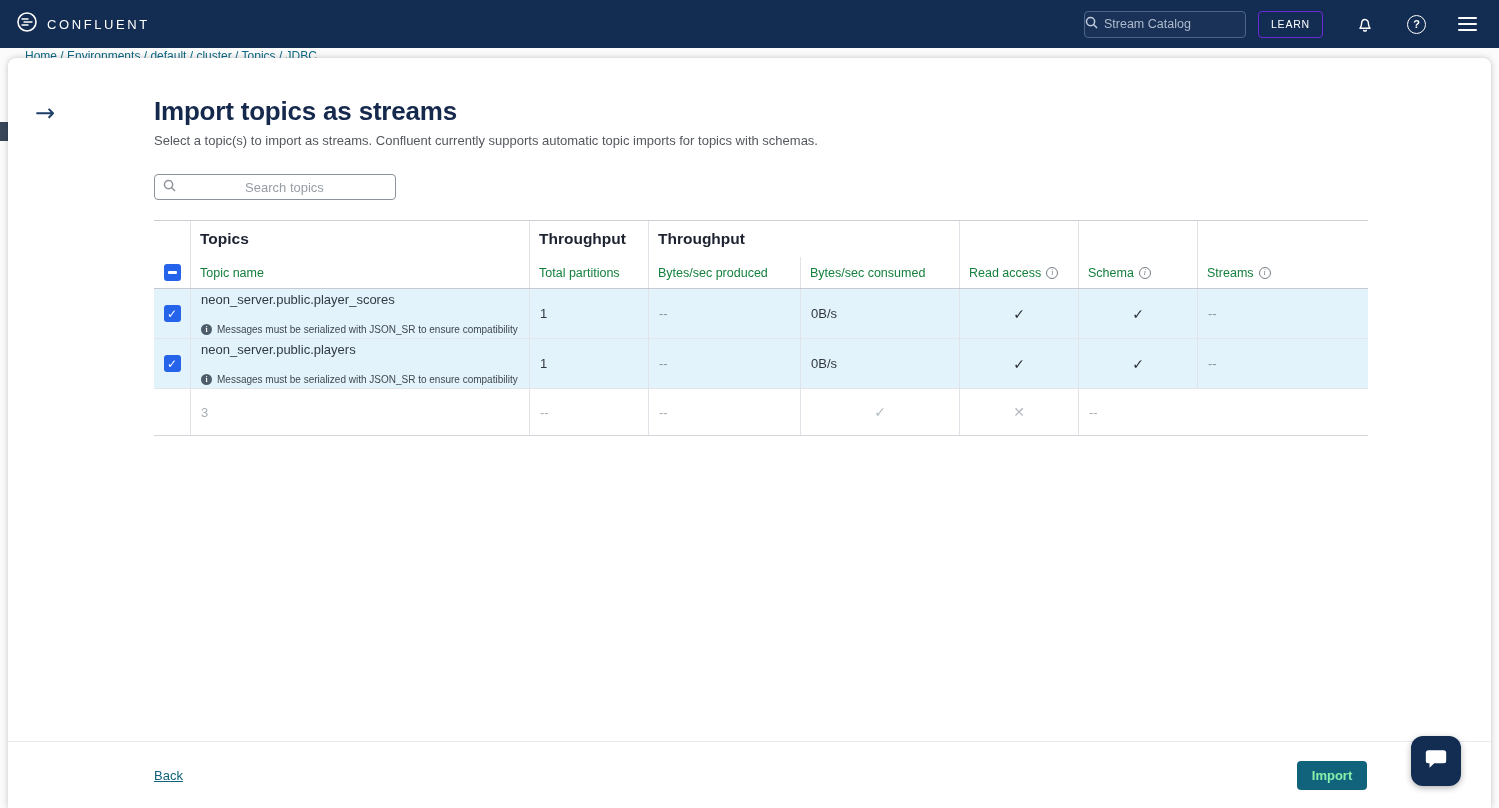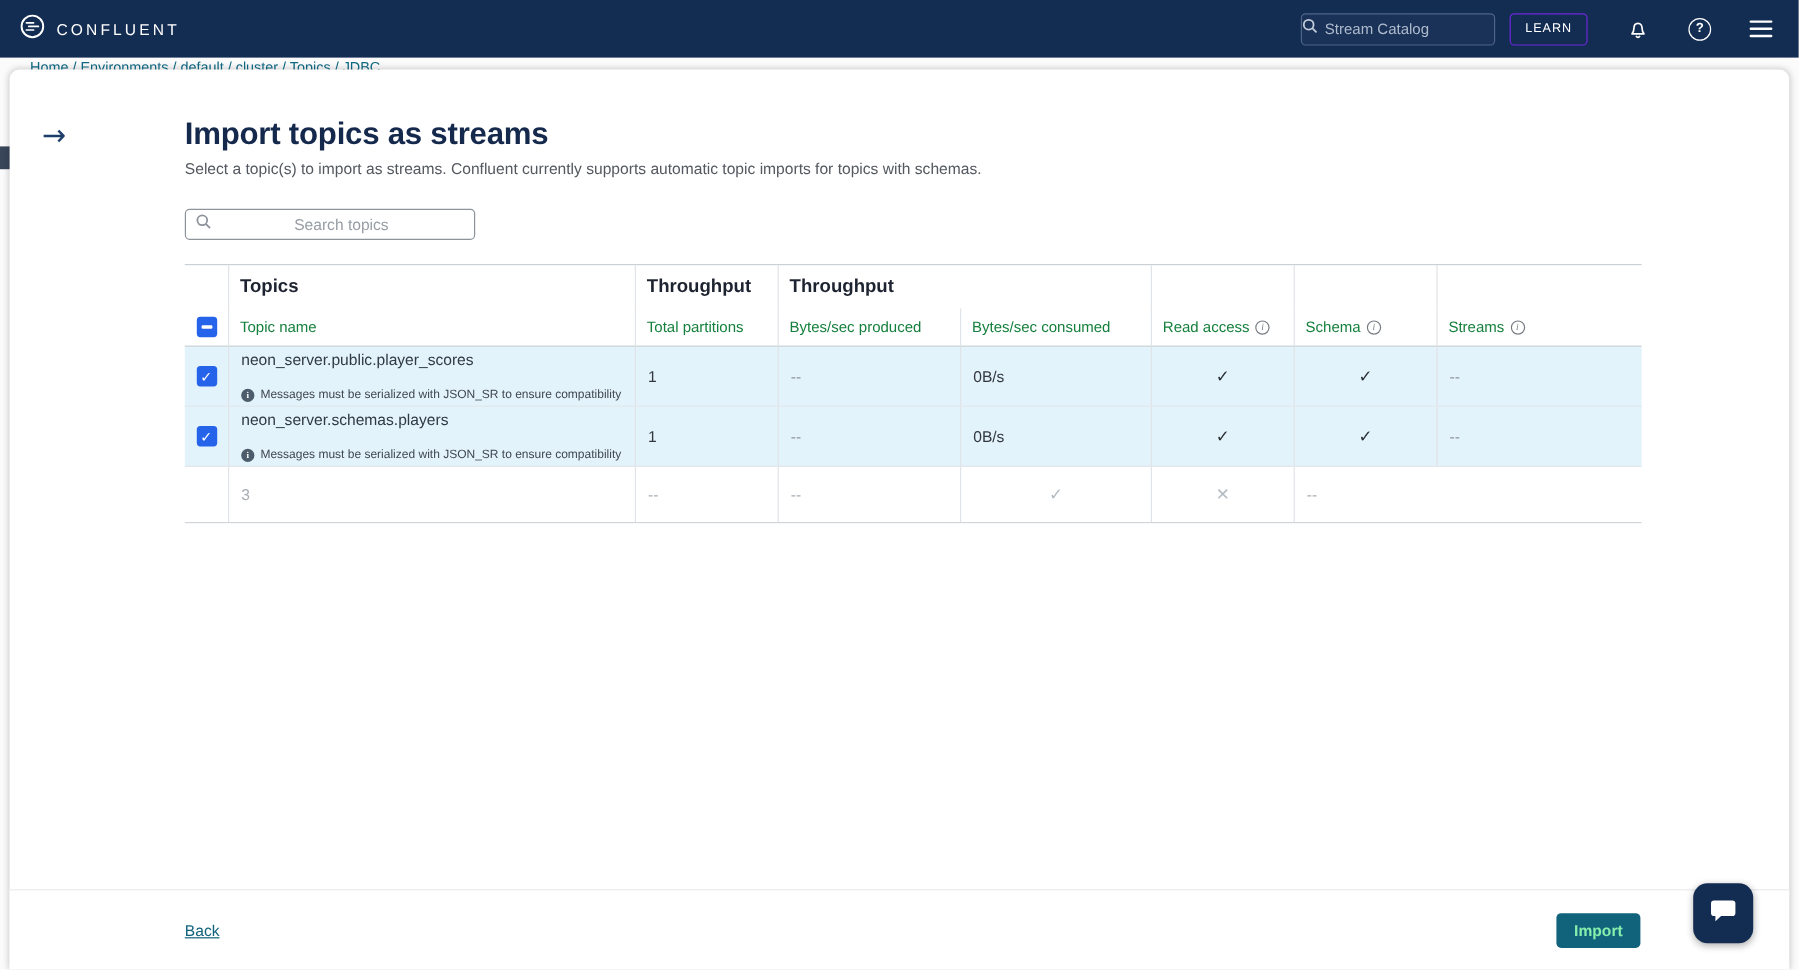--- a/index.html
+++ b/index.html
@@ -225,21 +225,21 @@
           <span class="check">✓</span>
         </div>
       <div class="cell muted">--</div>
     </div>
 
     <div class="grid-sub trow selected">
       <div class="cell first">
           <span class="cb checked"></span>
         </div>
       <div class="cell topic-cell">
-        <span class="topic-name">neon_server.schemas.players</span>
+        <span class="topic-name">neon_server.public.players</span>
         <span class="topic-note">
             <span class="info-fill"></span>
             <span>Messages must be serialized with JSON_SR to ensure compatibility</span>
           </span>
       </div>
       <div class="cell">1</div>
       <div class="cell muted">--</div>
       <div class="cell">0B/s</div>
       <div class="cell center">
           <span class="check">✓</span>

